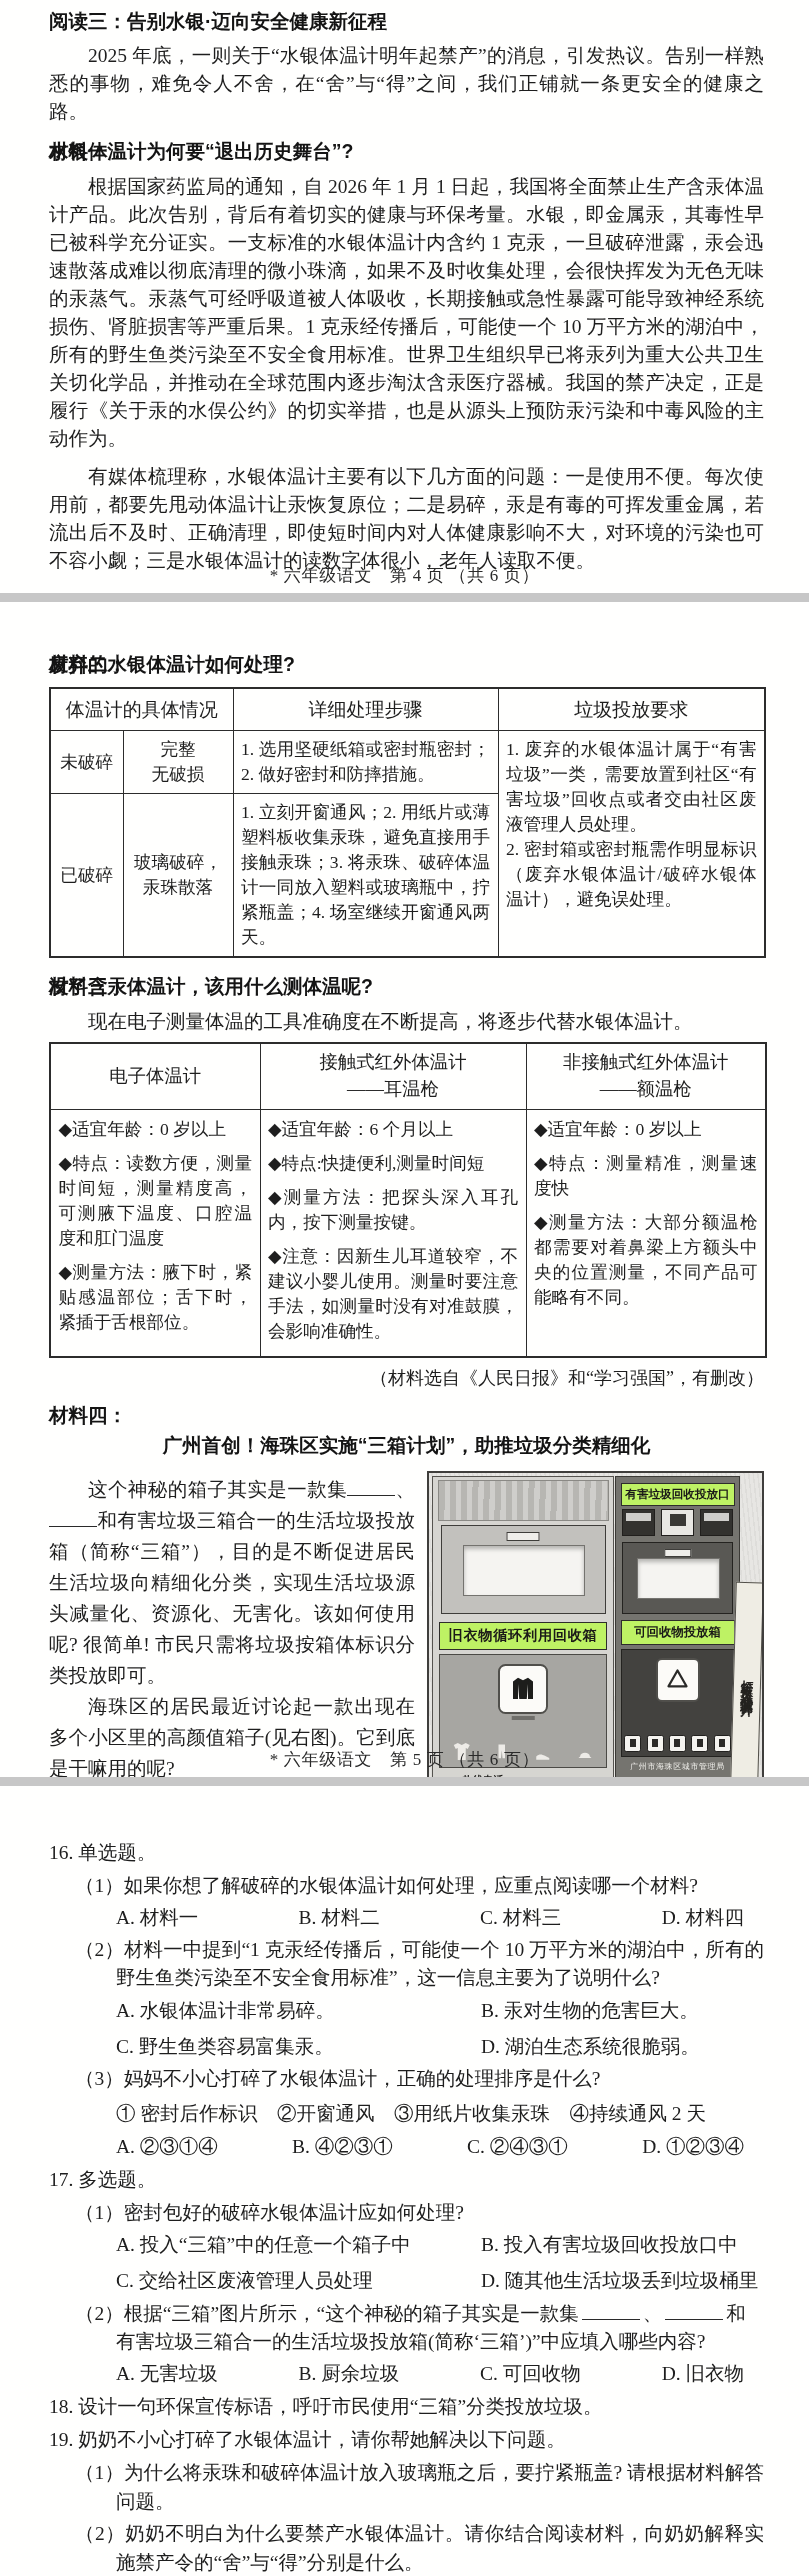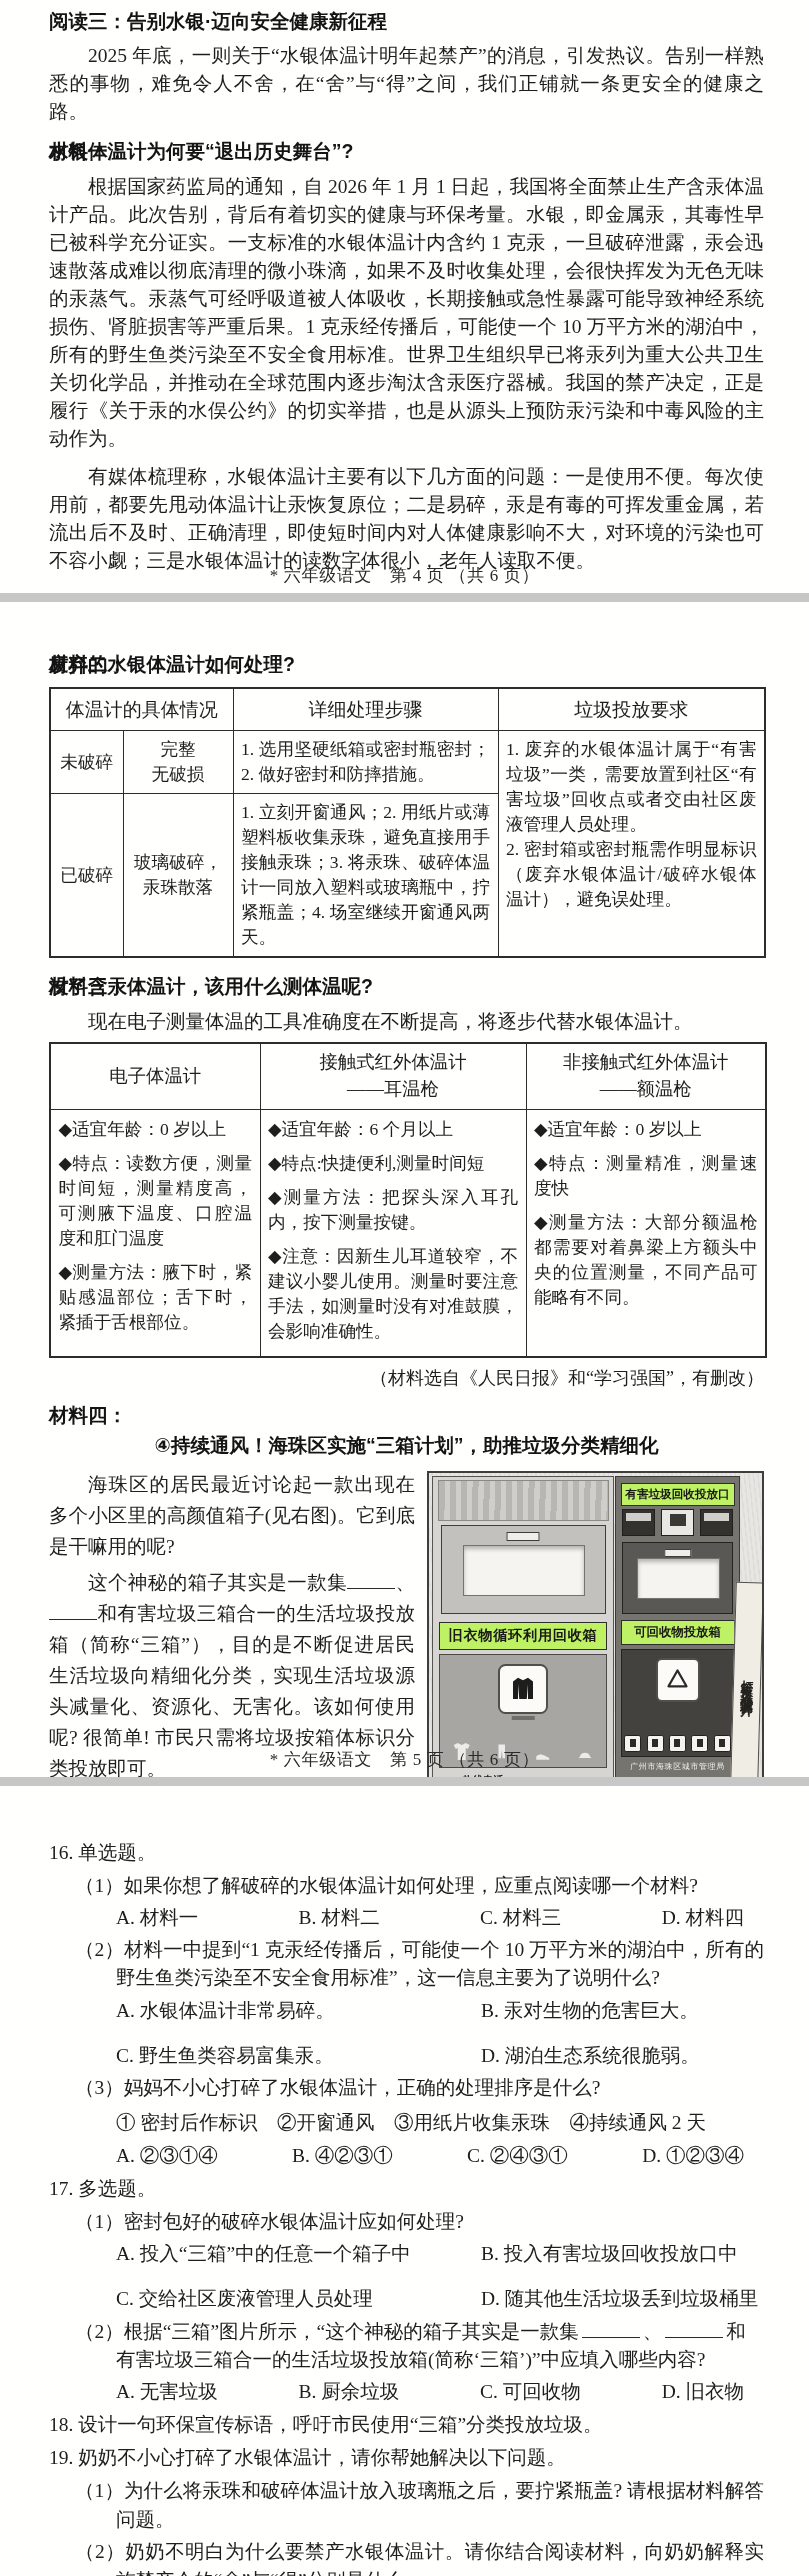--- a/index.html
+++ b/index.html
@@ -90,21 +90,21 @@
        border:1.5px solid #514f49;transform:rotate(1.6deg);display:flex;align-items:center;justify-content:center;}
   .fig-banner span{writing-mode:vertical-rl;font-family:"Liberation Sans","DejaVu Sans",sans-serif;
        font-weight:700;font-size:12.4px;letter-spacing:2.2px;color:#23221f;}
 
   
   .q-main{font-size:19.5px;line-height:28.5px;margin:4.5px 0;}
   .q-sub{font-size:19.5px;line-height:28.5px;margin:3.7px 0;padding-left:67px;text-indent:-41px;text-align:justify;}
   .opt-row{margin:3.7px 0 3.7px 67px;width:628px;display:flex;justify-content:space-between;
        font-size:19.5px;line-height:28.5px;}
   .opt-grid{margin:3.7px 0 3.7px 67px;display:grid;grid-template-columns:365px 1fr;
-       font-size:19.5px;line-height:28.5px;row-gap:17px;}
+       font-size:19.5px;line-height:28.5px;row-gap:8px;}
   .q-steps{margin:6px 0 4.5px 67px;font-size:19.5px;line-height:28.5px;}
   .q17-2-line{margin:3.7px 0;padding-left:67px;text-indent:-41px;font-size:19.5px;line-height:28.5px;}
   .blank-q{display:inline-block;width:58px;height:4.5px;border-bottom:1.5px solid #2a2a2a;margin:0 3px;}
 </style>
 </head>
 <body>
 
 <div class="doc">
 
   <section class="page page-4">
@@ -197,21 +197,21 @@
           <div class="m3-item">◆特点：测量精准，测量速度快</div>
           <div class="m3-item">◆测量方法：大部分额温枪都需要对着鼻梁上方额头中央的位置测量，不同产品可能略有不同。</div>
         </td>
       </tr>
     </tbody>
       </table>
 
     <p class="attribution">（材料选自《人民日报》和“学习强国”，有删改）</p>
 
     <div class="m4-label">材料四：</div>
-    <div class="m4-title">④持续通风！海珠区实施“三箱计划”，助推垃圾分类精细化</div>
+    <div class="m4-title">广州首创！海珠区实施“三箱计划”，助推垃圾分类精细化</div>
 
     <div class="m4-body">
 
       <div class="fig-outer">
         <div class="fig-base"></div>
 
         <div class="fig-left">
           <div class="fl-header"></div>
           <div class="fl-chute">
             <div class="handle"></div>
@@ -287,24 +287,24 @@
             </div>
           </div>
           <div class="fr-agency">广州市海珠区城市管理局</div>
         </div>
 
         <div class="fig-banner">
           <span>灯管依次投入小心玻璃碎片</span>
         </div>
       </div>
 
-      <p class="body-p" style="line-height:31px;">海珠区的居民最近讨论起一款出现在多个小区里的高颜值箱子(见右图)。它到底是干嘛用的呢?</p>
       <p class="body-p" style="line-height:31px;margin-top:4.5px;">
         <span>这个神秘的箱子其实是一款集</span><span class="blank"></span><span>、</span><span class="blank"></span><span>和有害垃圾三箱合一的生活垃圾投放箱（简称“三箱”），目的是不断促进居民生活垃圾向精细化分类，实现生活垃圾源头减量化、资源化、无害化。该如何使用呢? 很简单! 市民只需将垃圾按箱体标识分类投放即可。</span>
       </p>
+      <p class="body-p" style="line-height:31px;">海珠区的居民最近讨论起一款出现在多个小区里的高颜值箱子(见右图)。它到底是干嘛用的呢?</p>
     </div>
 
     <div class="page-footer">* 六年级语文　第 5 页 （共 6 页）</div>
   </section>
 
   <div class="page-divider"></div>
 
   <section class="page page-6">
 
     <div class="q-main">16. 单选题。</div>

